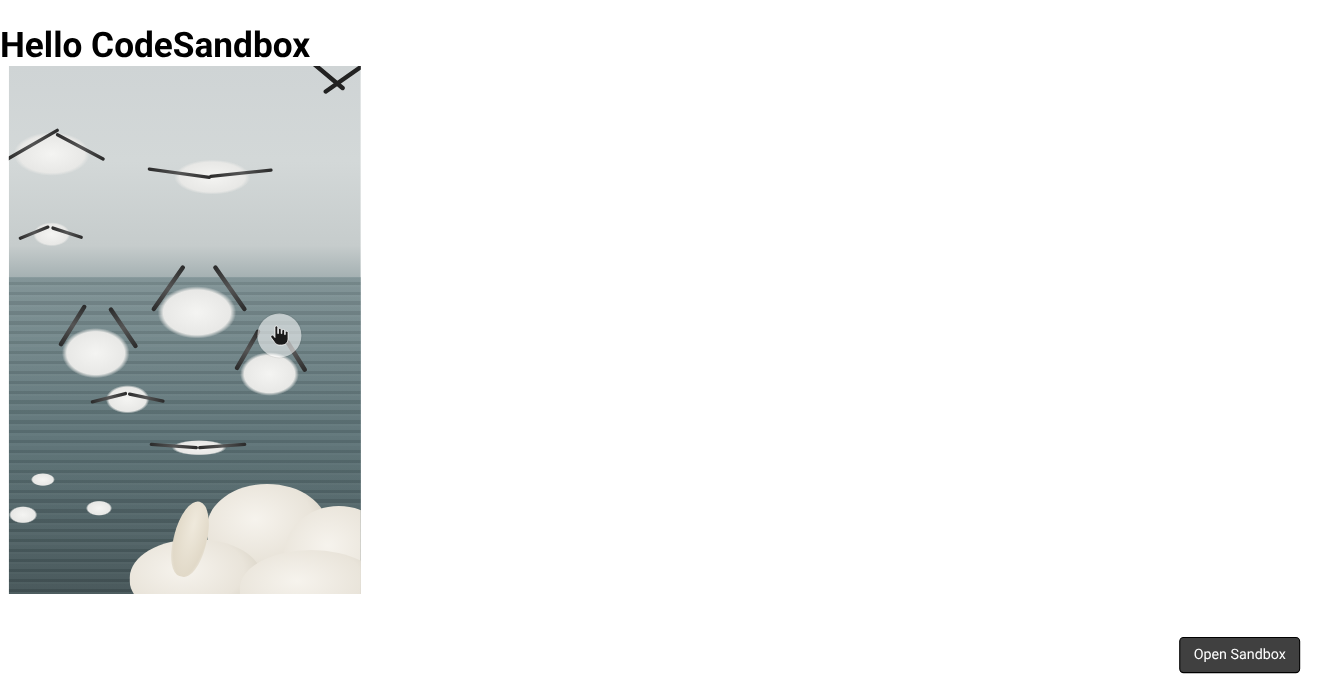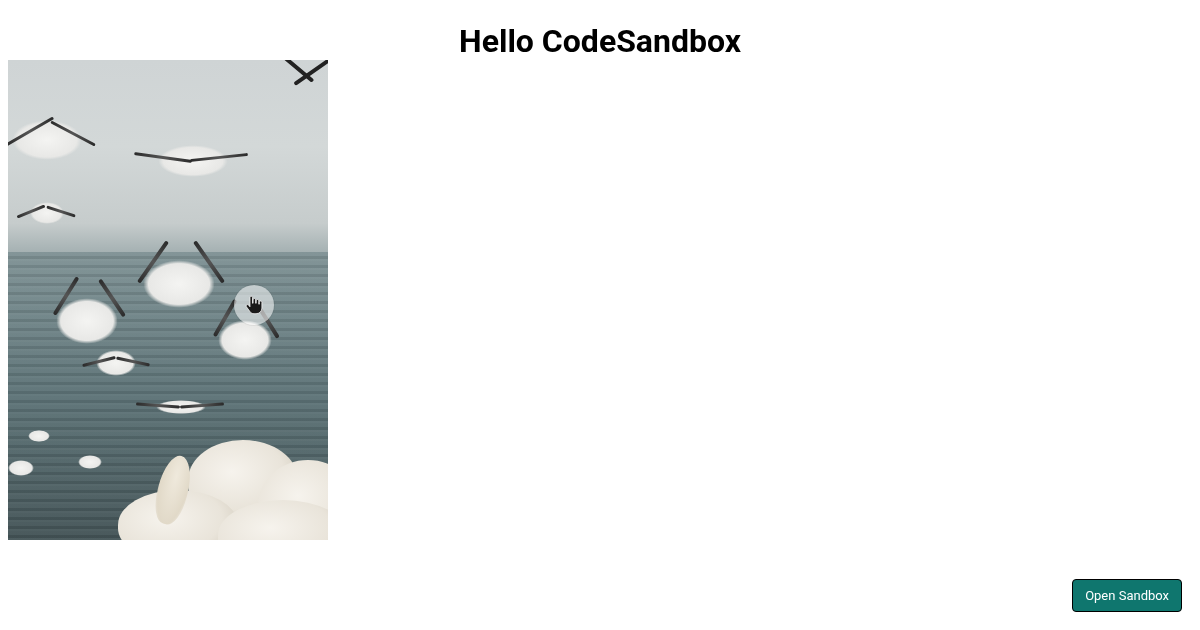--- a/index.html
+++ b/index.html
@@ -9,21 +9,20 @@
     }
     body {
       font-family: -apple-system, BlinkMacSystemFont, "Segoe UI", Roboto, Helvetica, Arial, sans-serif;
       background: #ffffff;
       width: 1200px;
       height: 630px;
       position: relative;
       overflow: hidden;
     }
     .page-title {
-      text-align: center;
       font-size: 32px;
       font-weight: 700;
       color: #000;
       margin-top: 22px;
     }
     .image-row {
       display: flex;
       align-items: flex-start;
       padding-left: 8px;
     }
@@ -91,21 +90,21 @@
       box-shadow: 0 0 0 1px rgba(0,0,0,0.05);
     }
     .cursor-spot svg {
       width: 22px;
       height: 22px;
     }
     .open-sandbox-btn {
       position: absolute;
       right: 18px;
       bottom: 18px;
-      background: #0f766e;
+      background: #404040;
       color: #ffffff;
       font-size: 13px;
       padding: 8px 12px;
       border-radius: 4px;
       border: 1px solid #000;
       cursor: pointer;
       font-family: inherit;
     }
   </style>
 </head>

